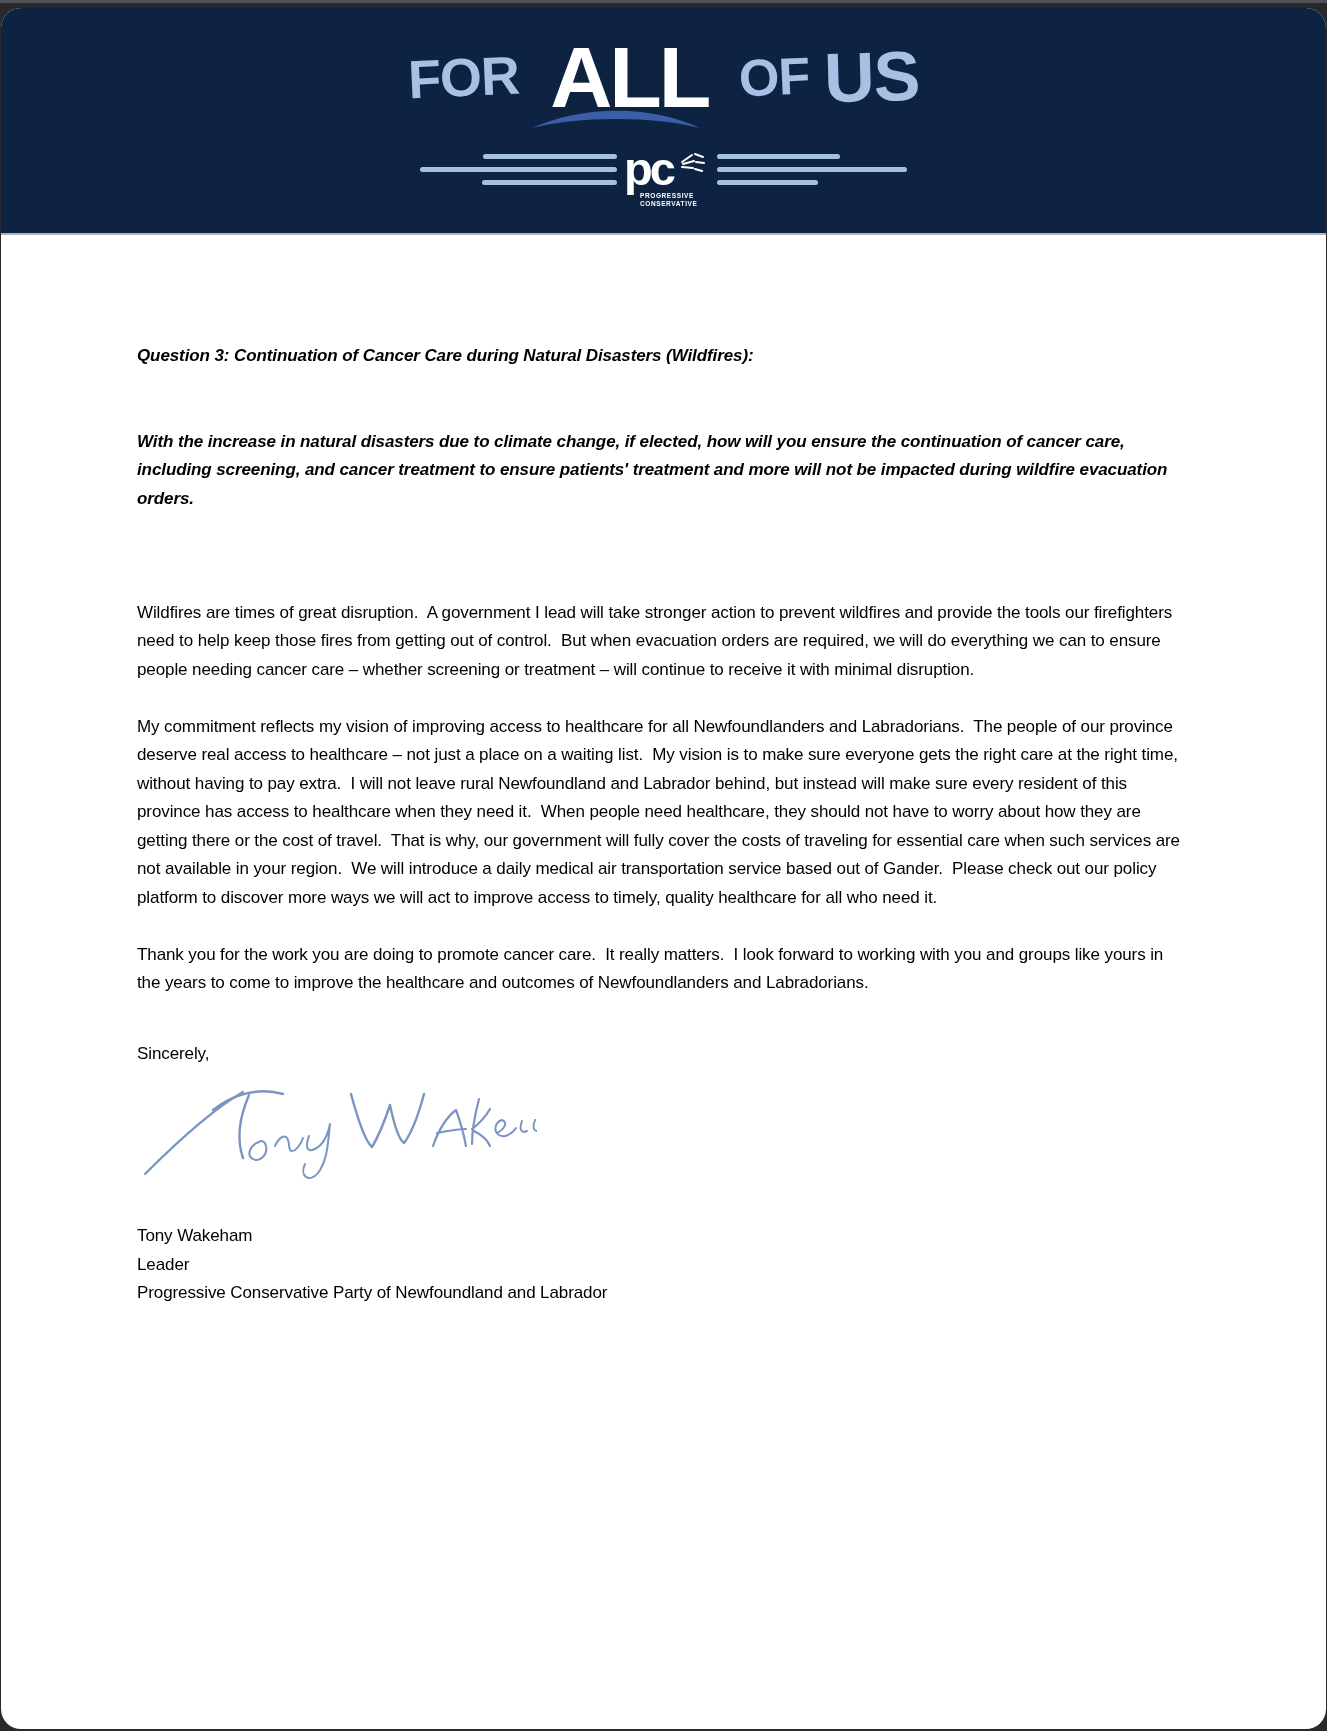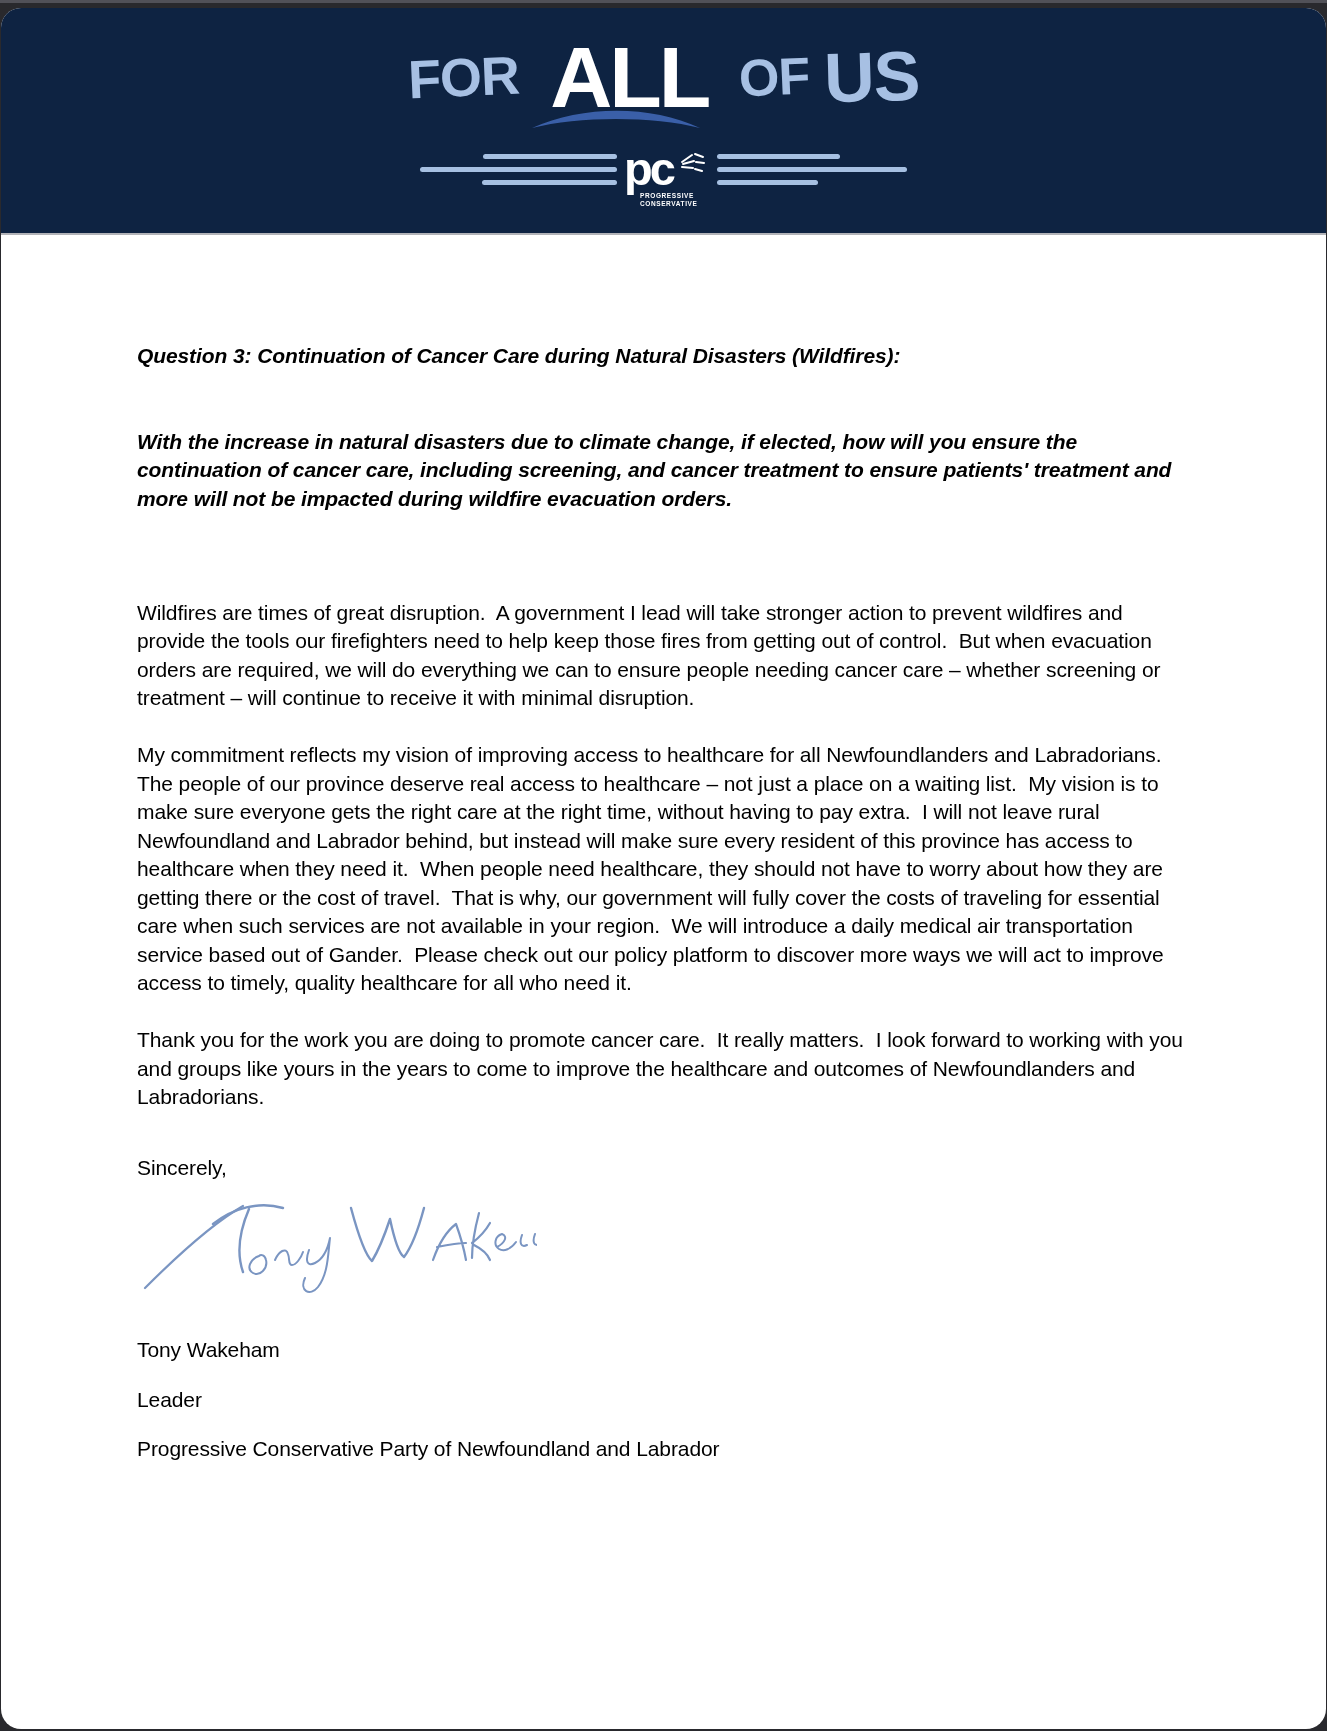--- a/index.html
+++ b/index.html
@@ -53,30 +53,30 @@
   }
   .pc-flag { position:absolute; top:7px; left:56px; }
   .pc-subtext {
     margin-top:0px; margin-left:16px;
     font-size:6.5px; font-weight:700; color:#ffffff;
     letter-spacing:0.6px; line-height:1.25; text-transform:uppercase;
   }
   
   .letter {
     padding:50px 135px 0 136px;
-    color:#000000; font-size:21px; line-height:28.5px;
+    color:#000000; font-size:17px; line-height:28.5px;
     letter-spacing:-0.1px;
   }
   .question { font-weight:bold; font-style:italic; white-space:pre-wrap; }
   .question span { display:block; }
   .para { margin:28.5px 0 0 0; white-space:pre-wrap; }
   .closing { margin-top:42px; }
   .signature-block { margin-top:10px; height:110px; }
   .signoff { margin-top:34px; }
-  .signoff div { line-height:28.5px;margin-top:21px; }
+  .signoff div { line-height:28.5px; }
 </style>
 </head>
 <body>
 
 <div class="stage">
   <div class="page">
 
     <div class="banner">
       <div class="slogan-row">
         <span class="slogan-word w-for">FOR</span>

